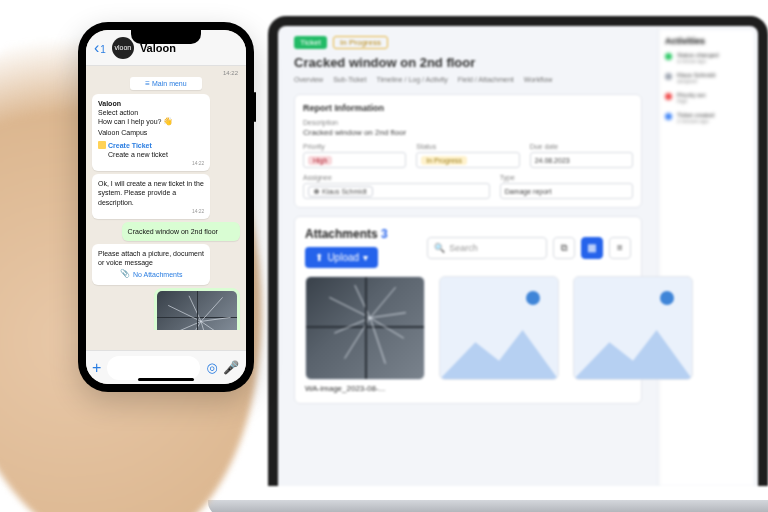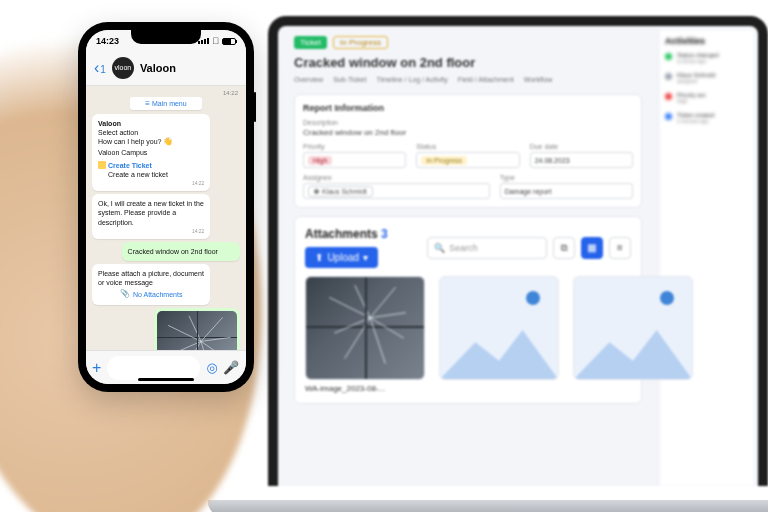--- a/index.html
+++ b/index.html
@@ -341,35 +341,20 @@
   <div class="laptop-base"></div>
 </div>
 
 <div class="hand"></div>
 
 <div class="phone">
   <div class="phone-button"></div>
   <div class="phone-screen">
     <div class="phone-notch"></div>
 
-    <div class="status-bar">
-      <span>14:23</span>
-      <div class="status-right">
-        <span class="sig">
-            <i></i>
-            <i></i>
-            <i></i>
-            <i></i>
-          </span>
-        <span class="wifi">􀙇</span>
-        <span class="batt">
-            <i></i>
-          </span>
-      </div>
-    </div>
 
     <div class="wa-header">
       <span class="wa-back">‹<span class="num">1</span></span>
       <span class="wa-avatar">vloon</span>
       <span class="wa-title">Valoon</span>
     </div>
 
     <div class="wa-body">
       <div class="wa-time-tiny">14:22</div>
       <div class="wa-menu-pill">

